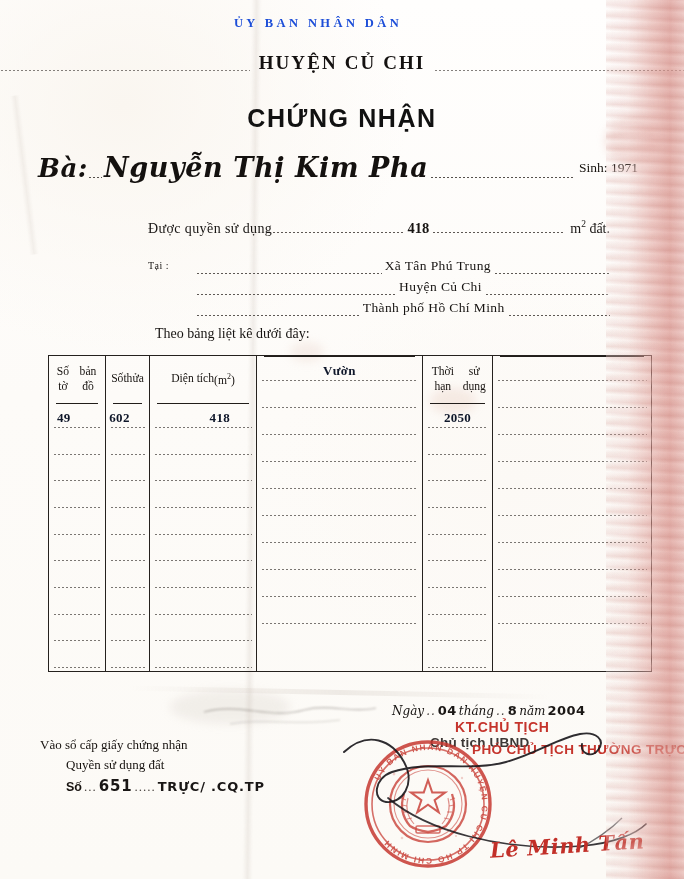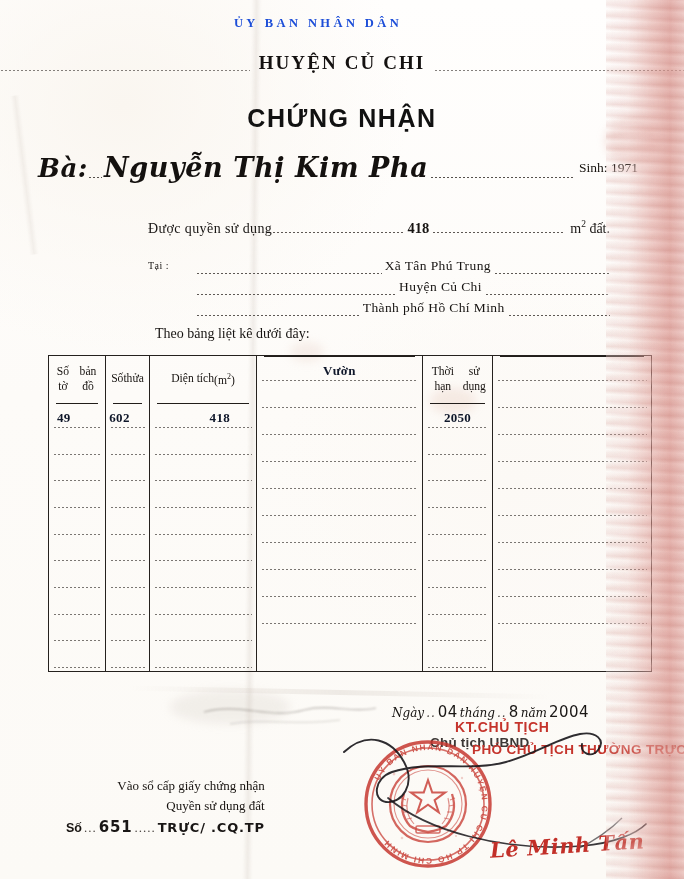--- a/index.html
+++ b/index.html
@@ -337,22 +337,22 @@
     font-size: 12px;
     color: #14110f;
     white-space: nowrap;
     display: flex;
     align-items: baseline;
     gap: 2px;
   }
   .hw {
     font-family: "DejaVu Sans", sans-serif;
     font-style: normal;
-    font-weight: 400;
-    font-size: 15px;
+    font-weight: 700;
+    font-size: 13px;
     letter-spacing: 0.5px;
     color: #1a1715;
   }
   .dt { letter-spacing: 1px; color: #4d4844; }
 
   .sig-title-red {
     position: absolute;
     top: 719px; left: 455px;
     font-family: "Liberation Sans", sans-serif;
     font-weight: 700;
@@ -379,26 +379,25 @@
     font-size: 13.5px;
     letter-spacing: 0.2px;
     color: #2c2725;
     white-space: nowrap;
     opacity: 0.92;
   }
 
   
   .book {
     position: absolute;
-    top: 776px; left: 40px;
+    top: 735px; left: 40px;
     font-family: "Liberation Serif", serif;
     font-size: 13px;
     line-height: 1.55;
     color: #16120f;
-    text-align: right;
   }
   .book-l2 { padding-left: 26px; }
   .book-l3 { padding-left: 26px; display: flex; align-items: baseline; gap: 2px; }
   .bk-hw {
     font-family: "DejaVu Sans", sans-serif;
     font-weight: 700;
     font-size: 15px;
     letter-spacing: 0.8px;
     color: #191615;
   }

